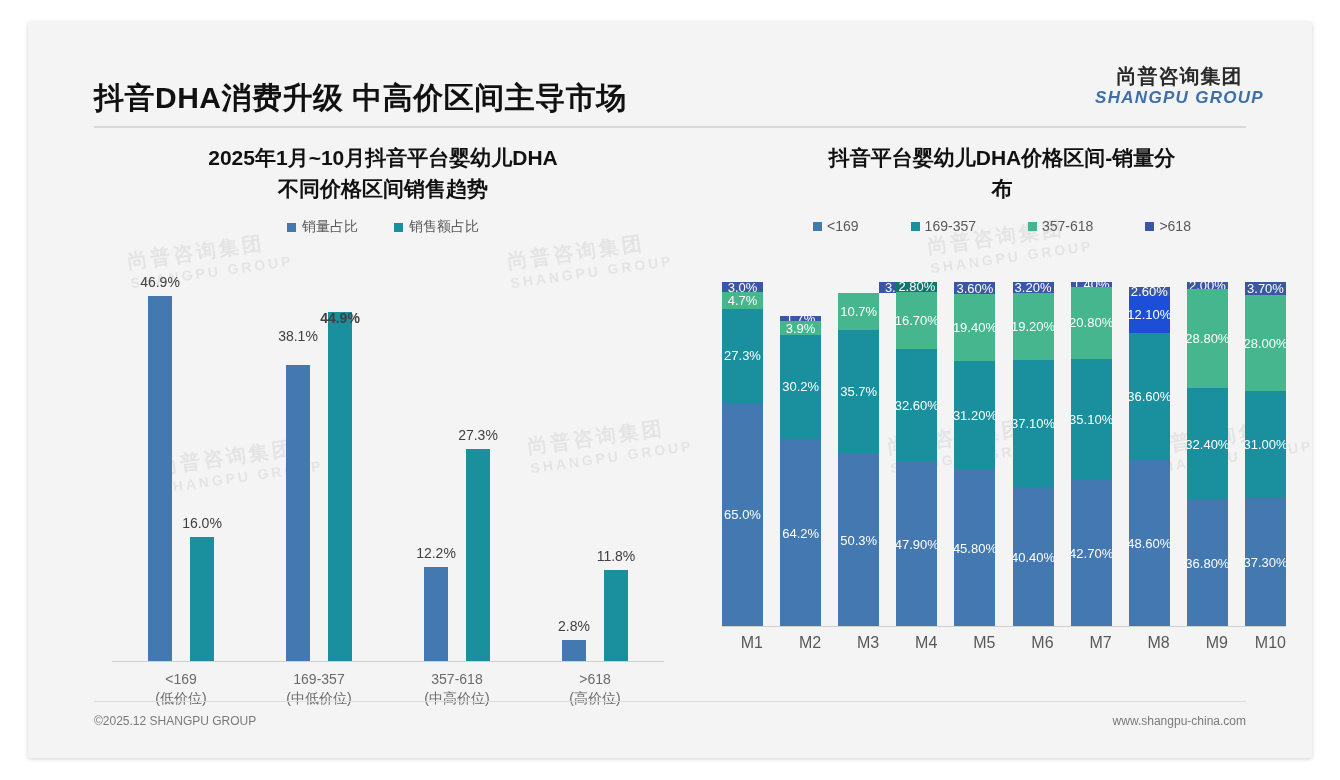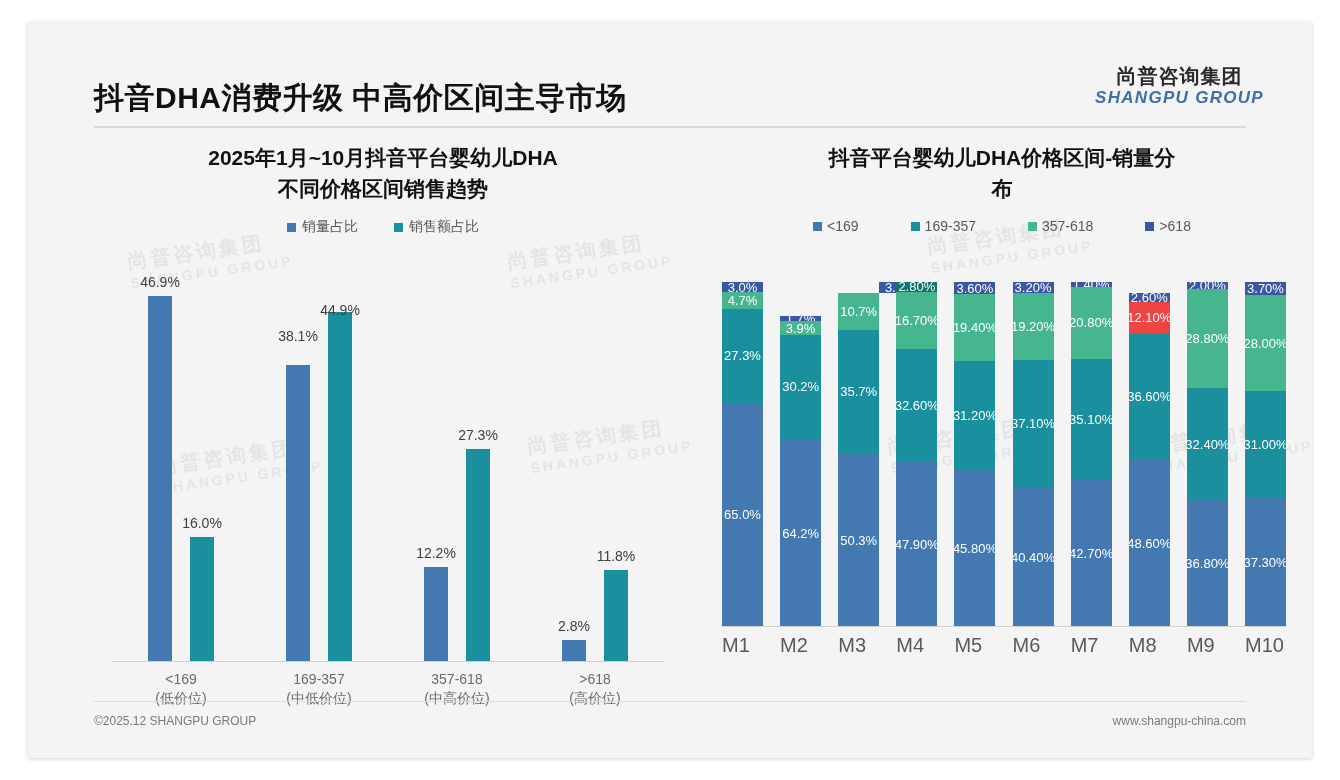--- a/index.html
+++ b/index.html
@@ -114,21 +114,21 @@
     position:relative;width:100%;overflow:hidden;
     display:flex;align-items:center;justify-content:center;
   }
   .sbc-seg span{
     font-size:13px;color:#ffffff;white-space:nowrap;
   }
   .sbc-xlabels{
     position:absolute;left:18px;top:492px;width:564px;
     display:flex;justify-content:space-between;
   }
-  .sbc-xl{width:41px;text-align:left;font-size:20px;color:#595959;}
+  .sbc-xl{width:41px;text-align:right;font-size:16px;color:#595959;}
   
   .footer-rule{
     position:absolute;left:66px;bottom:56px;width:1152px;height:1px;background:#dcdcdc;
   }
   .footer-left{
     position:absolute;left:66px;bottom:30px;font-size:12px;color:#7a7a7a;
   }
   .footer-right{
     position:absolute;right:66px;bottom:30px;font-size:12px;color:#7a7a7a;
   }
@@ -203,21 +203,21 @@
               <div class="gbc-val" style="bottom: 131px;">16.0%</div>
               <div class="gbc-bar" style="height: 125px; background: rgb(26, 143, 158);"></div>
             </div>
           </div>
           <div class="gbc-group">
             <div class="gbc-bar-wrap">
               <div class="gbc-val" style="bottom: 318px;">38.1%</div>
               <div class="gbc-bar" style="height: 297px; background: rgb(68, 120, 176);"></div>
             </div>
             <div class="gbc-bar-wrap">
-              <div class="gbc-val" style="bottom: 344px;">44.9%</div>
+              <div class="gbc-val" style="bottom: 336px; font-weight: bold;">44.9%</div>
               <div class="gbc-bar" style="height: 350px; background: rgb(26, 143, 158);"></div>
             </div>
           </div>
           <div class="gbc-group">
             <div class="gbc-bar-wrap">
               <div class="gbc-val" style="bottom: 101px;">12.2%</div>
               <div class="gbc-bar" style="height: 95px; background: rgb(68, 120, 176);"></div>
             </div>
             <div class="gbc-bar-wrap">
               <div class="gbc-val" style="bottom: 219px;">27.3%</div>
@@ -378,21 +378,21 @@
               <span>35.10%</span>
             </div>
             <div class="sbc-seg" style="height: 147.315px; background: rgb(68, 120, 176);">
               <span>42.70%</span>
             </div>
           </div>
           <div class="sbc-col">
             <div class="sbc-seg" style="height: 8.97px; background: rgb(58, 87, 165);">
               <span>2.60%</span>
             </div>
-            <div class="sbc-seg" style="height: 31px; background: #ef4444;">
+            <div class="sbc-seg" style="height: 37px; background: #1d4ed8;">
               <span>12.10%</span>
             </div>
             <div class="sbc-seg" style="height: 126.27px; background: rgb(26, 143, 158);">
               <span>36.60%</span>
             </div>
             <div class="sbc-seg" style="height: 167.67px; background: rgb(68, 120, 176);">
               <span>48.60%</span>
             </div>
           </div>
           <div class="sbc-col">

